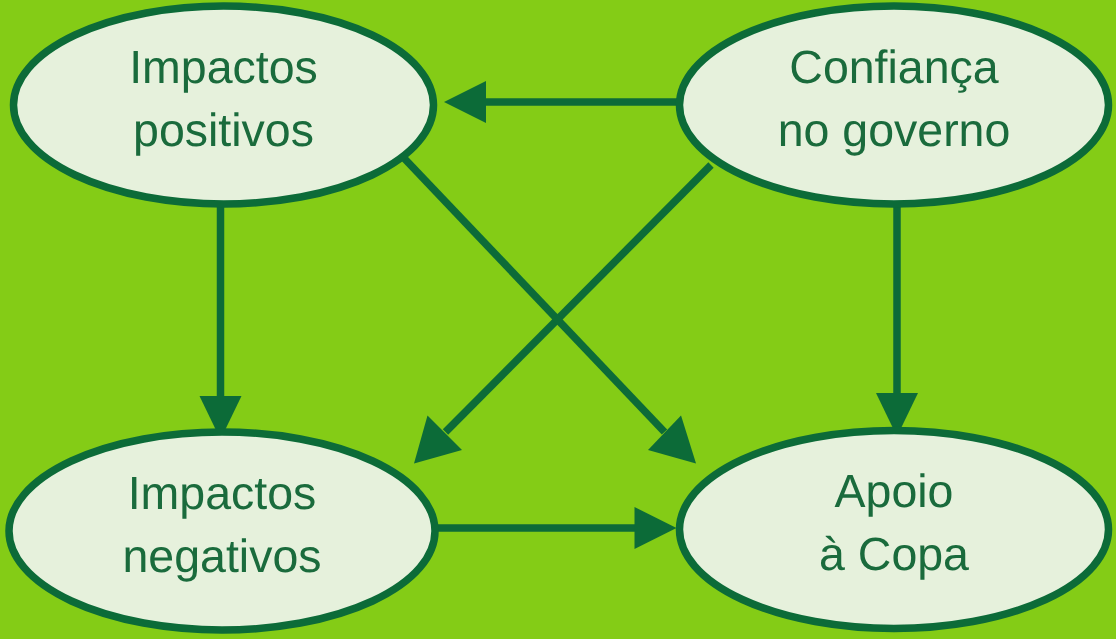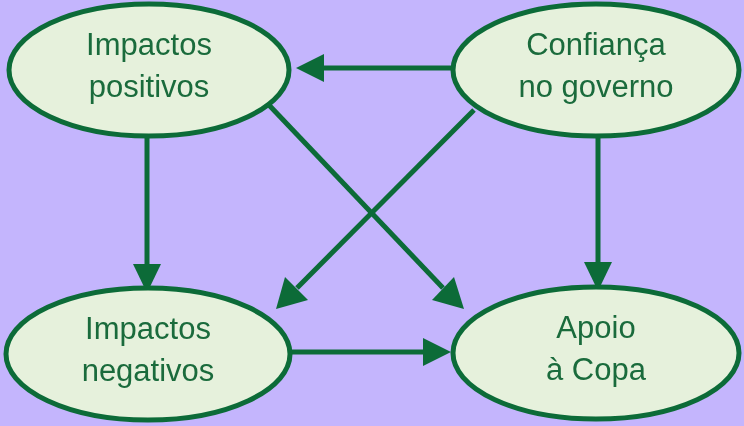--- a/index.html
+++ b/index.html
@@ -43,21 +43,21 @@
     fill: none;
     stroke-linecap: butt;
   }
   .edge-head {
     stroke: none;
   }
 </style>
 </head>
 <body>
 
-<div id="diagram-canvas" style="background: #c4b5fd;">
+<div id="diagram-canvas" style="background: #84cc16;">
   <svg id="diagram-svg" viewBox="0 0 744 426" xmlns="http://www.w3.org/2000/svg">
 
     <g>
 
       <g>
         <line class="edge-line" x1="453" y1="68" x2="312" y2="68" stroke="#0c6b38"></line>
         <polygon class="edge-head" points="296,68 324,54 324,82" fill="#0c6b38"></polygon>
       </g>
 
       <g>

